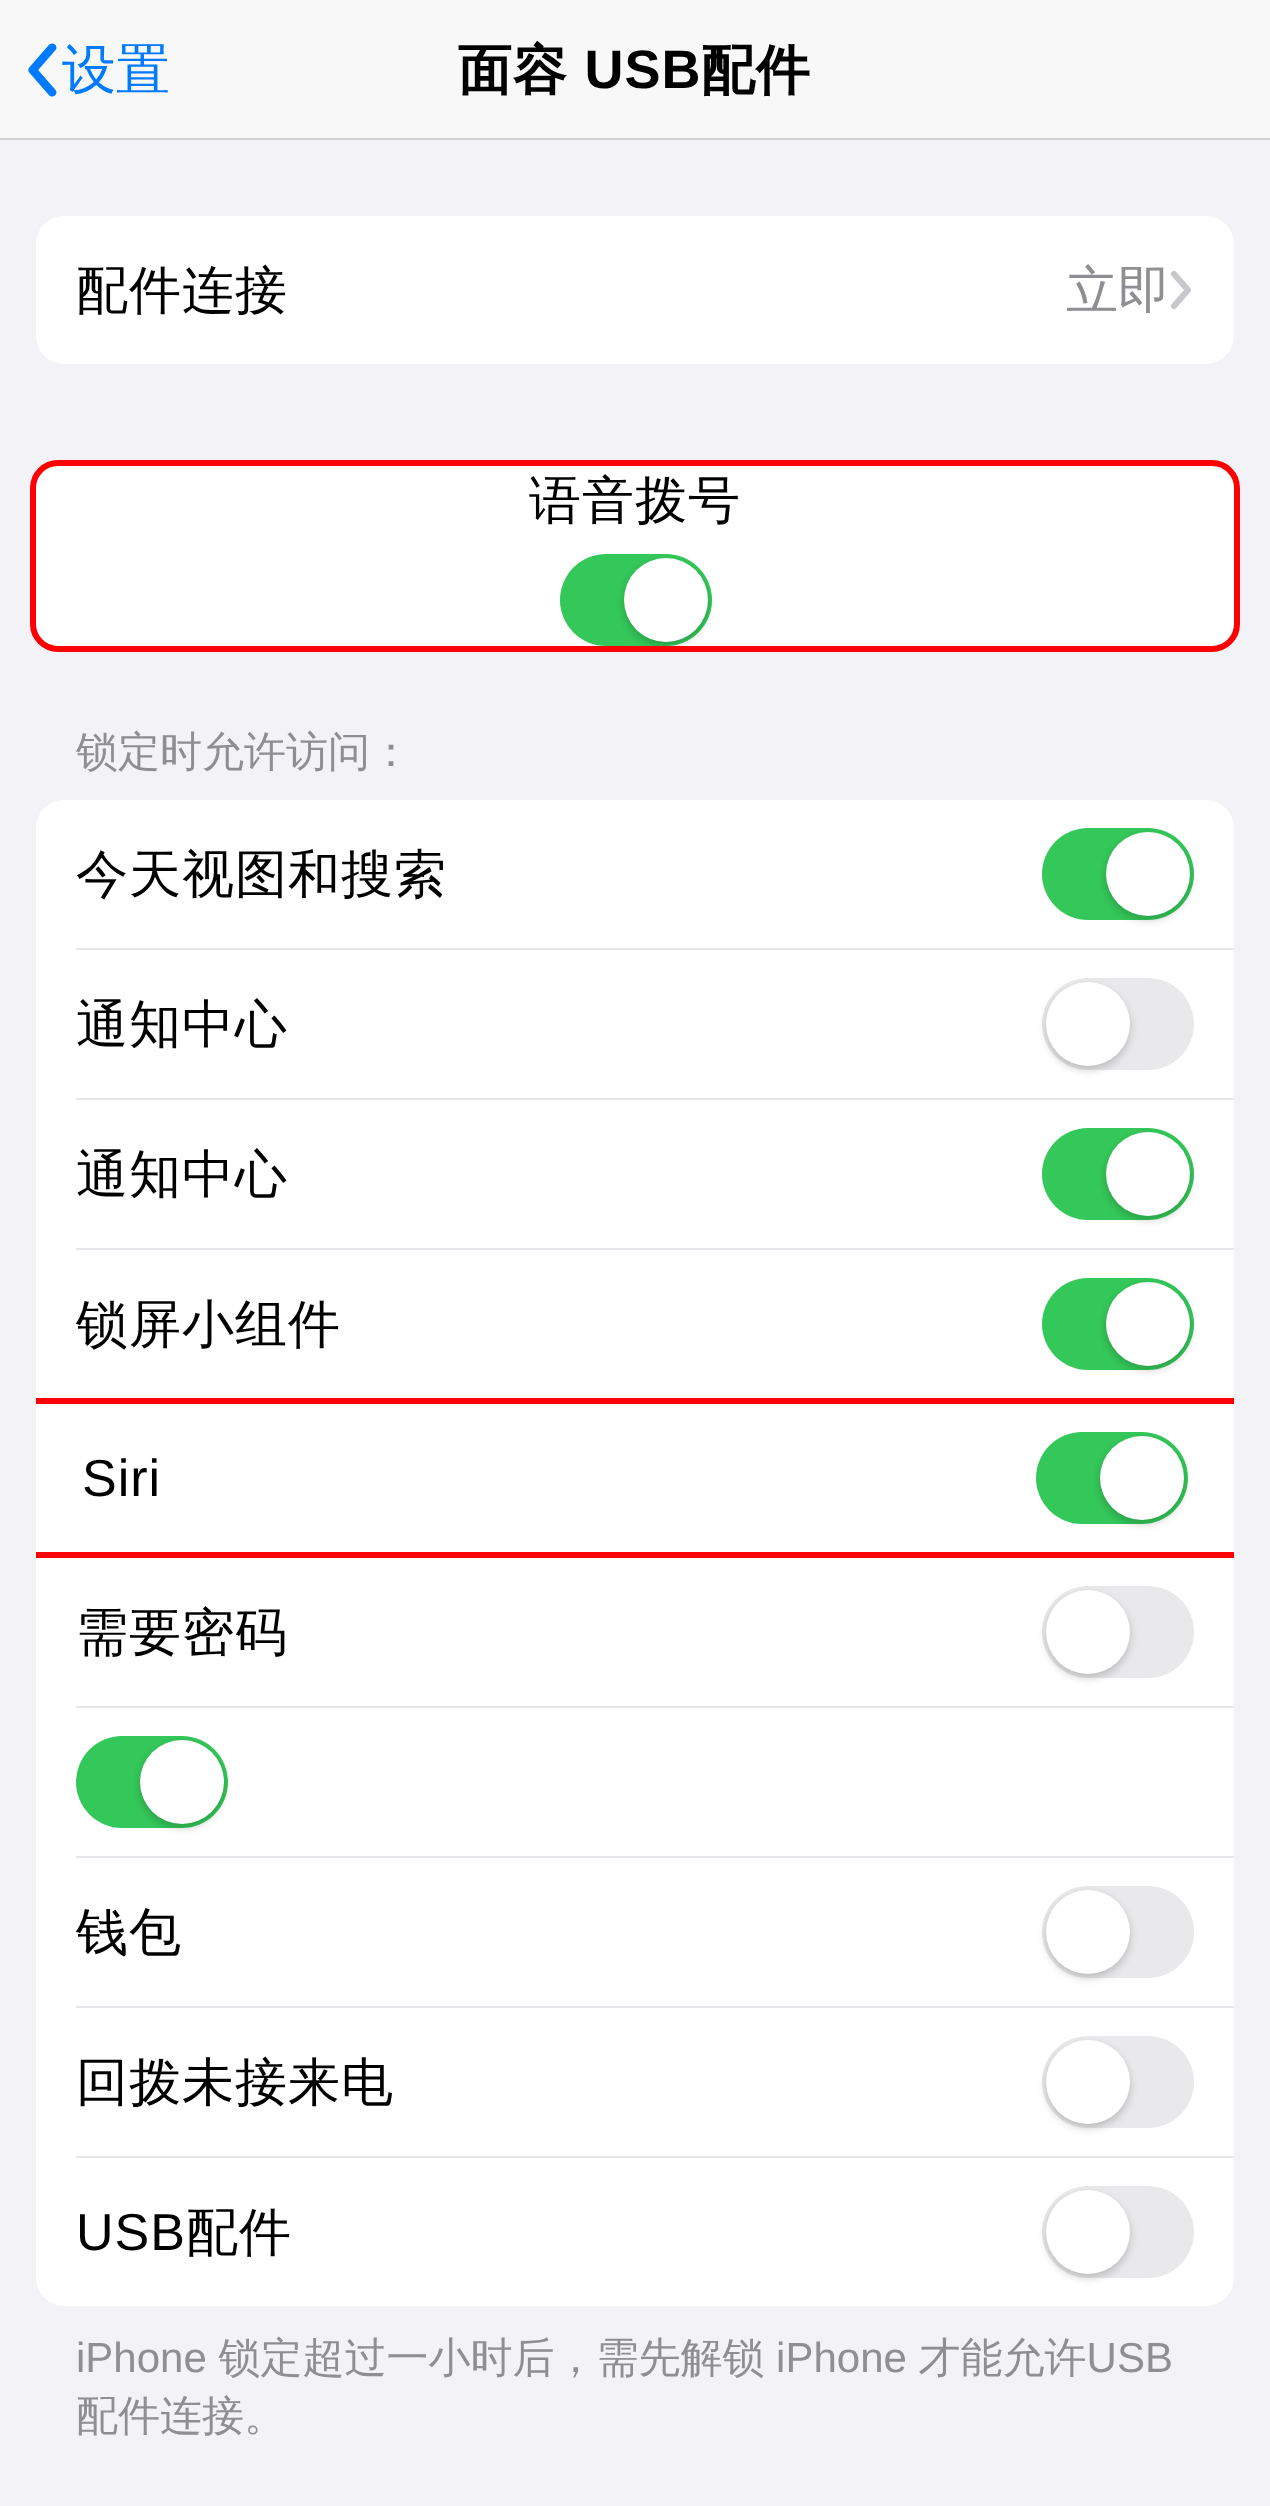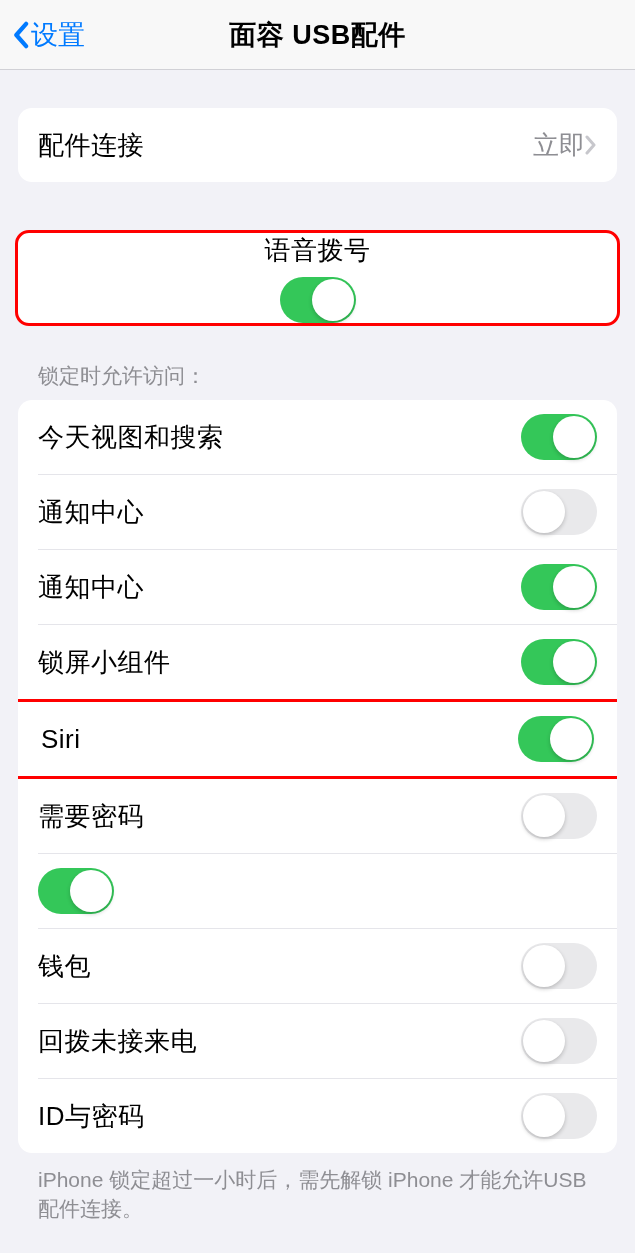--- a/index.html
+++ b/index.html
@@ -282,21 +282,21 @@
 
     <div class="row">
       <span class="row-label">回拨未接来电</span>
       <div class="toggle off">
         <div class="toggle-knob"></div>
       </div>
     </div>
     <div class="divider"></div>
 
     <div class="row">
-      <span class="row-label">ID与密码</span>
+      <span class="row-label">USB配件</span>
       <div class="toggle off">
         <div class="toggle-knob"></div>
       </div>
     </div>
 
   </div>
 
   <div class="footer-text">iPhone 锁定超过一小时后，需先解锁 iPhone 才能允许USB 配件连接。</div>
 
 </div>

